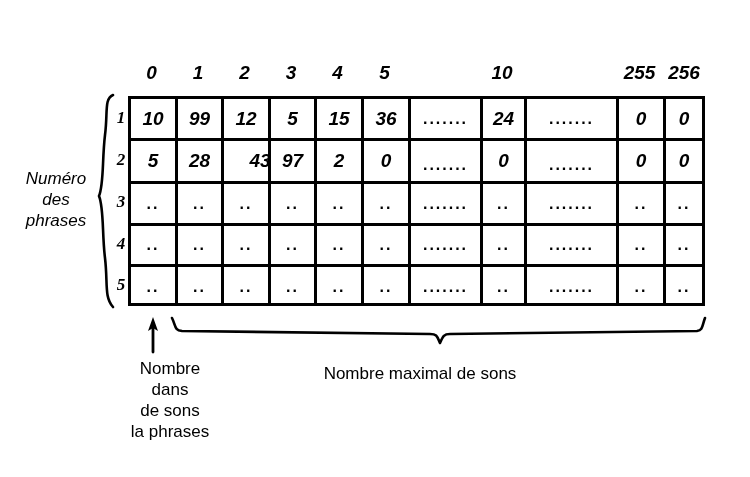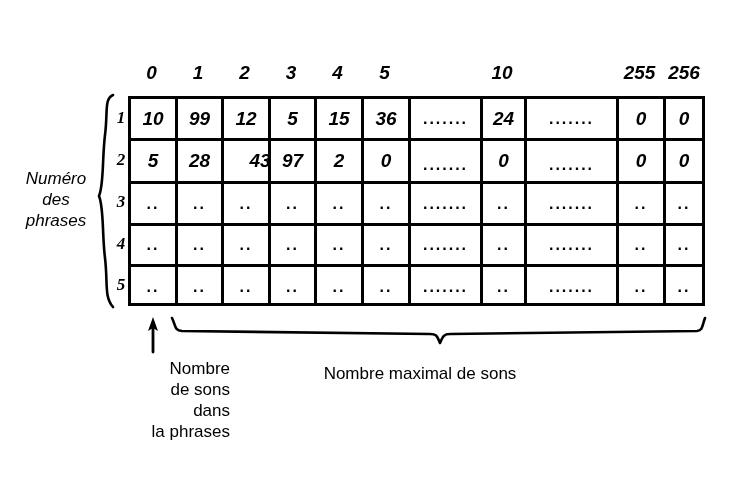--- a/index.html
+++ b/index.html
@@ -102,21 +102,21 @@
     font-weight: normal;
     font-style: italic;
   }
 
   
   #col0-label {
     position: absolute;
     left: 110px;
     top: 358px;
     width: 120px;
-    text-align: right;
+    text-align: center;
     font-family: "Liberation Sans", sans-serif;
     font-size: 17px;
     line-height: 21px;
   }
   #span-label {
     position: absolute;
     left: 300px;
     top: 363px;
     width: 240px;
     text-align: center;
@@ -233,22 +233,22 @@
   </div>
 
   <div id="row-label">
     <div>Numéro</div>
     <div>des</div>
     <div>phrases</div>
   </div>
 
   <div id="col0-label">
     <div>Nombre</div>
+    <div>dans</div>
     <div>de sons</div>
-    <div>dans</div>
     <div>la phrases</div>
   </div>
 
   <div id="span-label">Nombre maximal de sons</div>
 
   <svg class="overlay" viewBox="0 0 750 477">
 
     <path d="M 113 95
              C 104 99, 108 112, 105 135
              C 102 160, 104 184, 99 196

